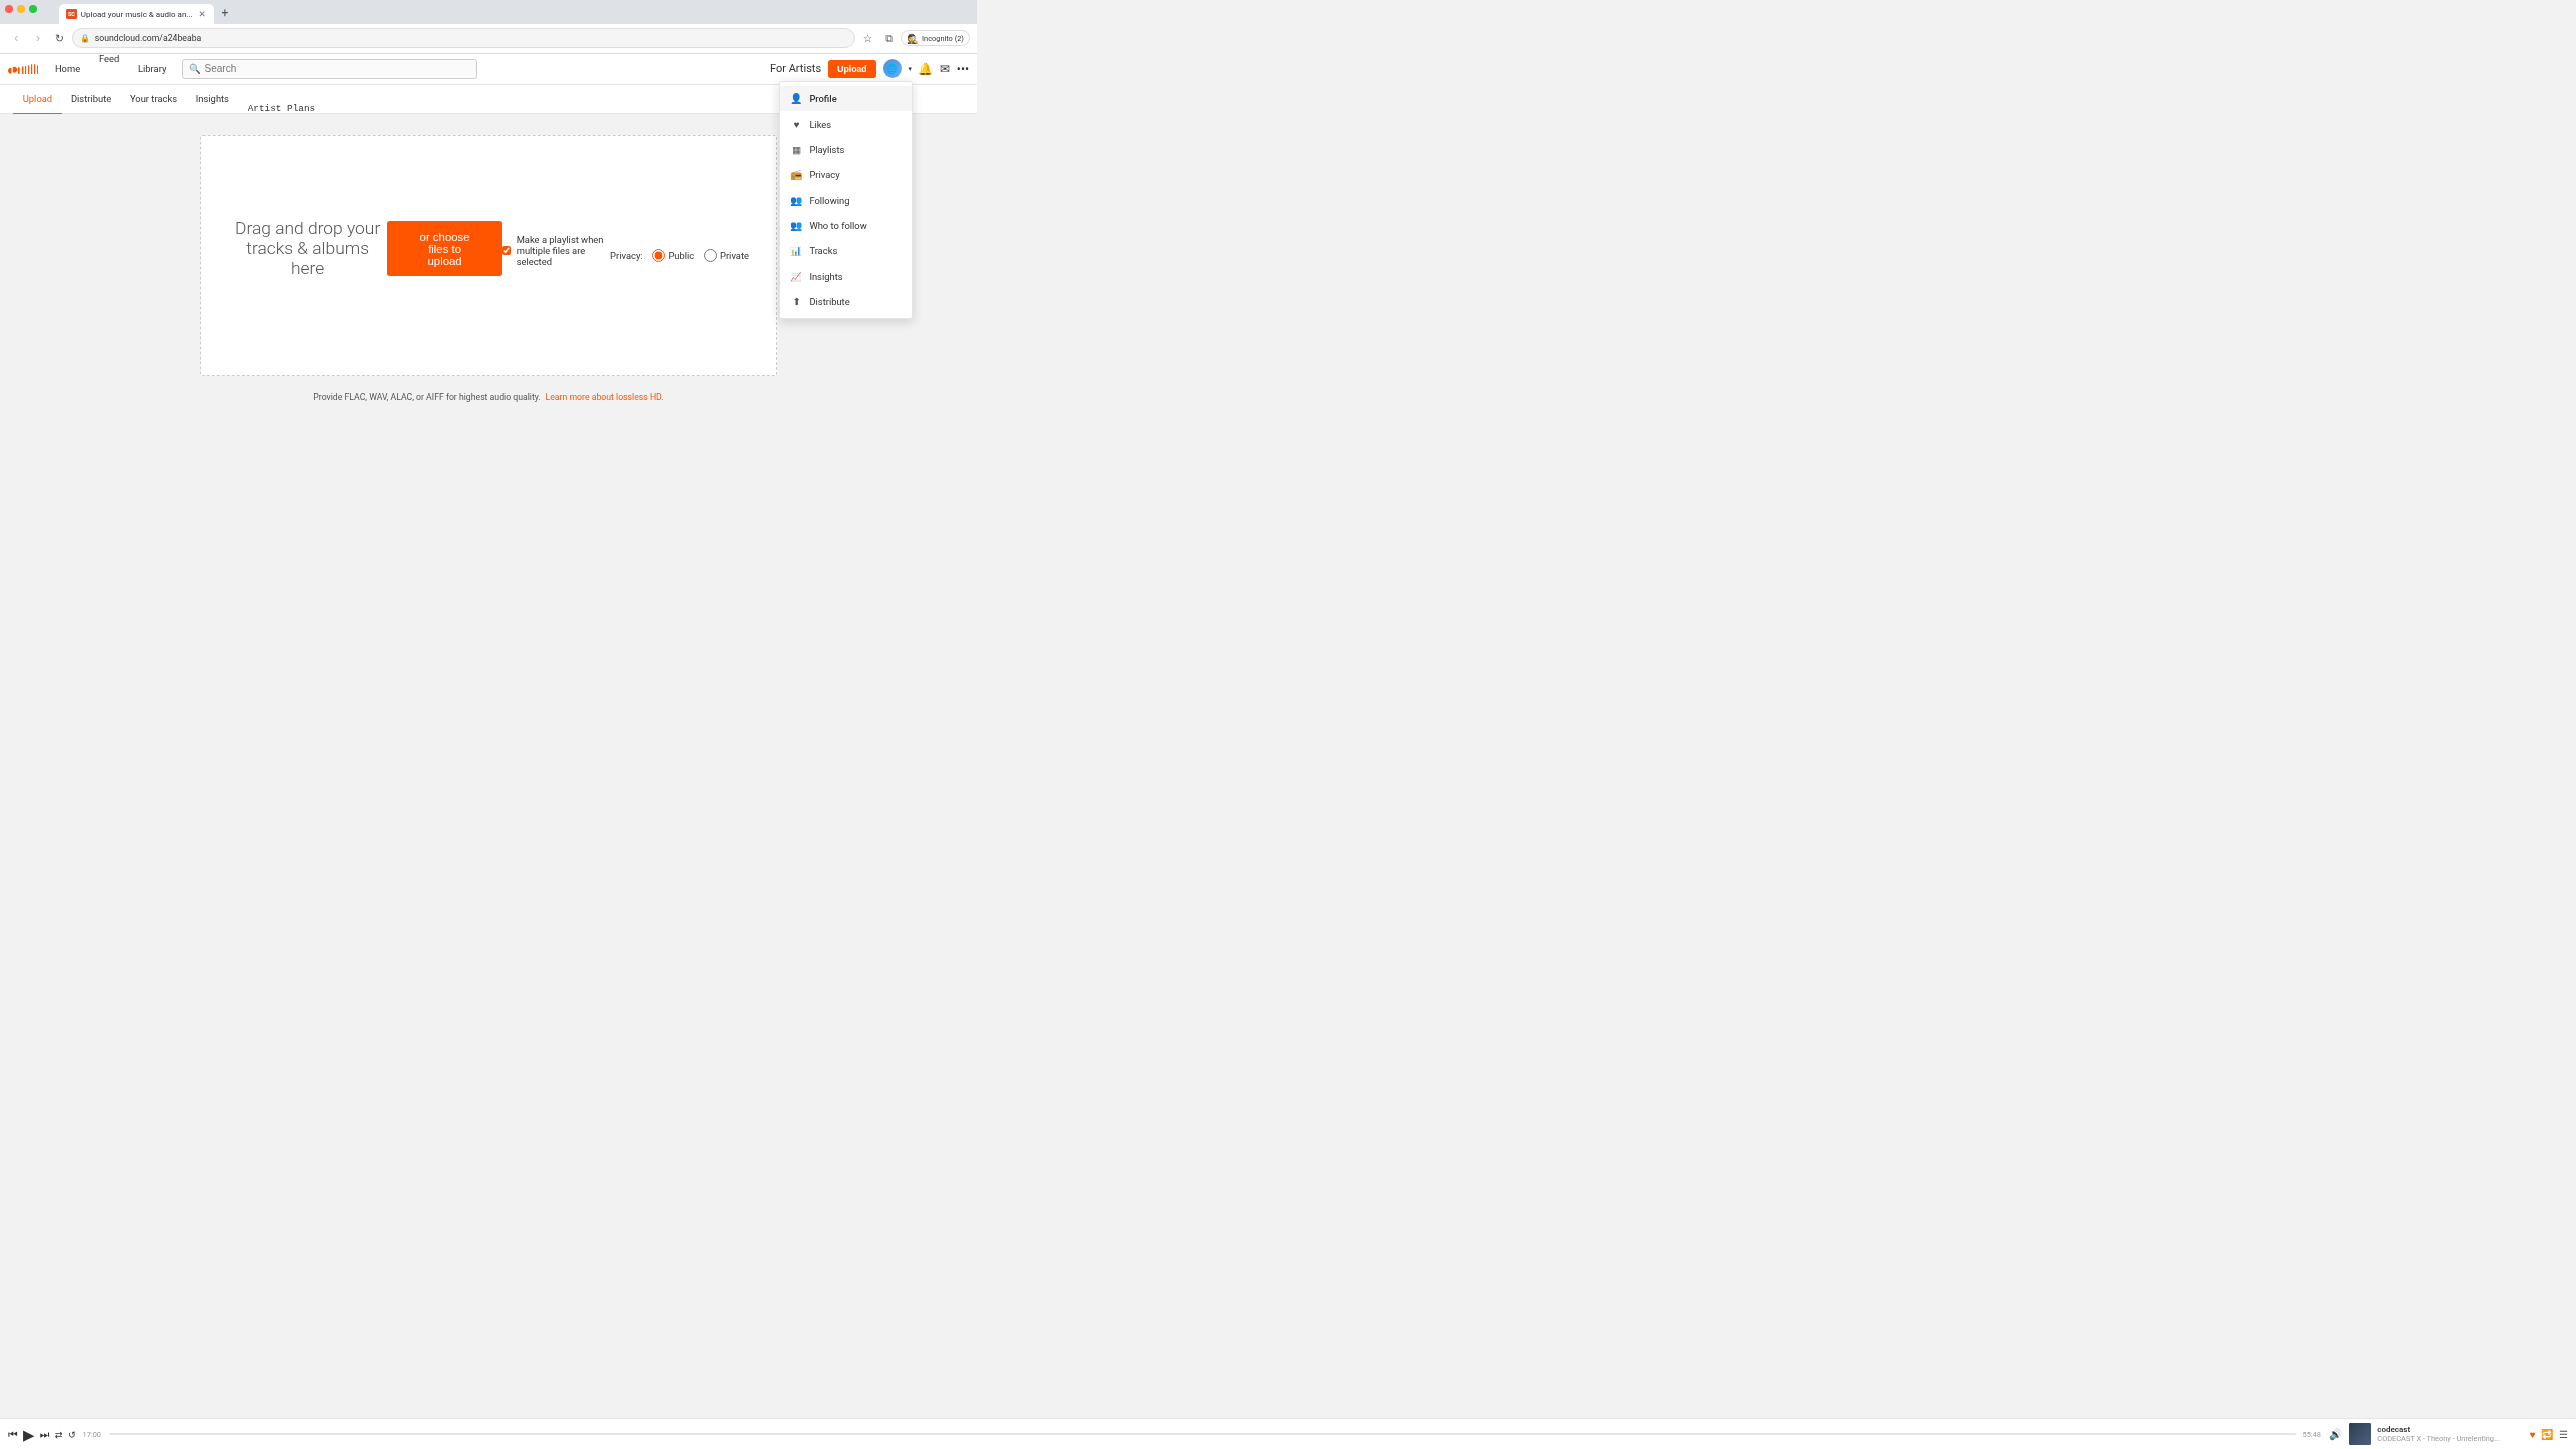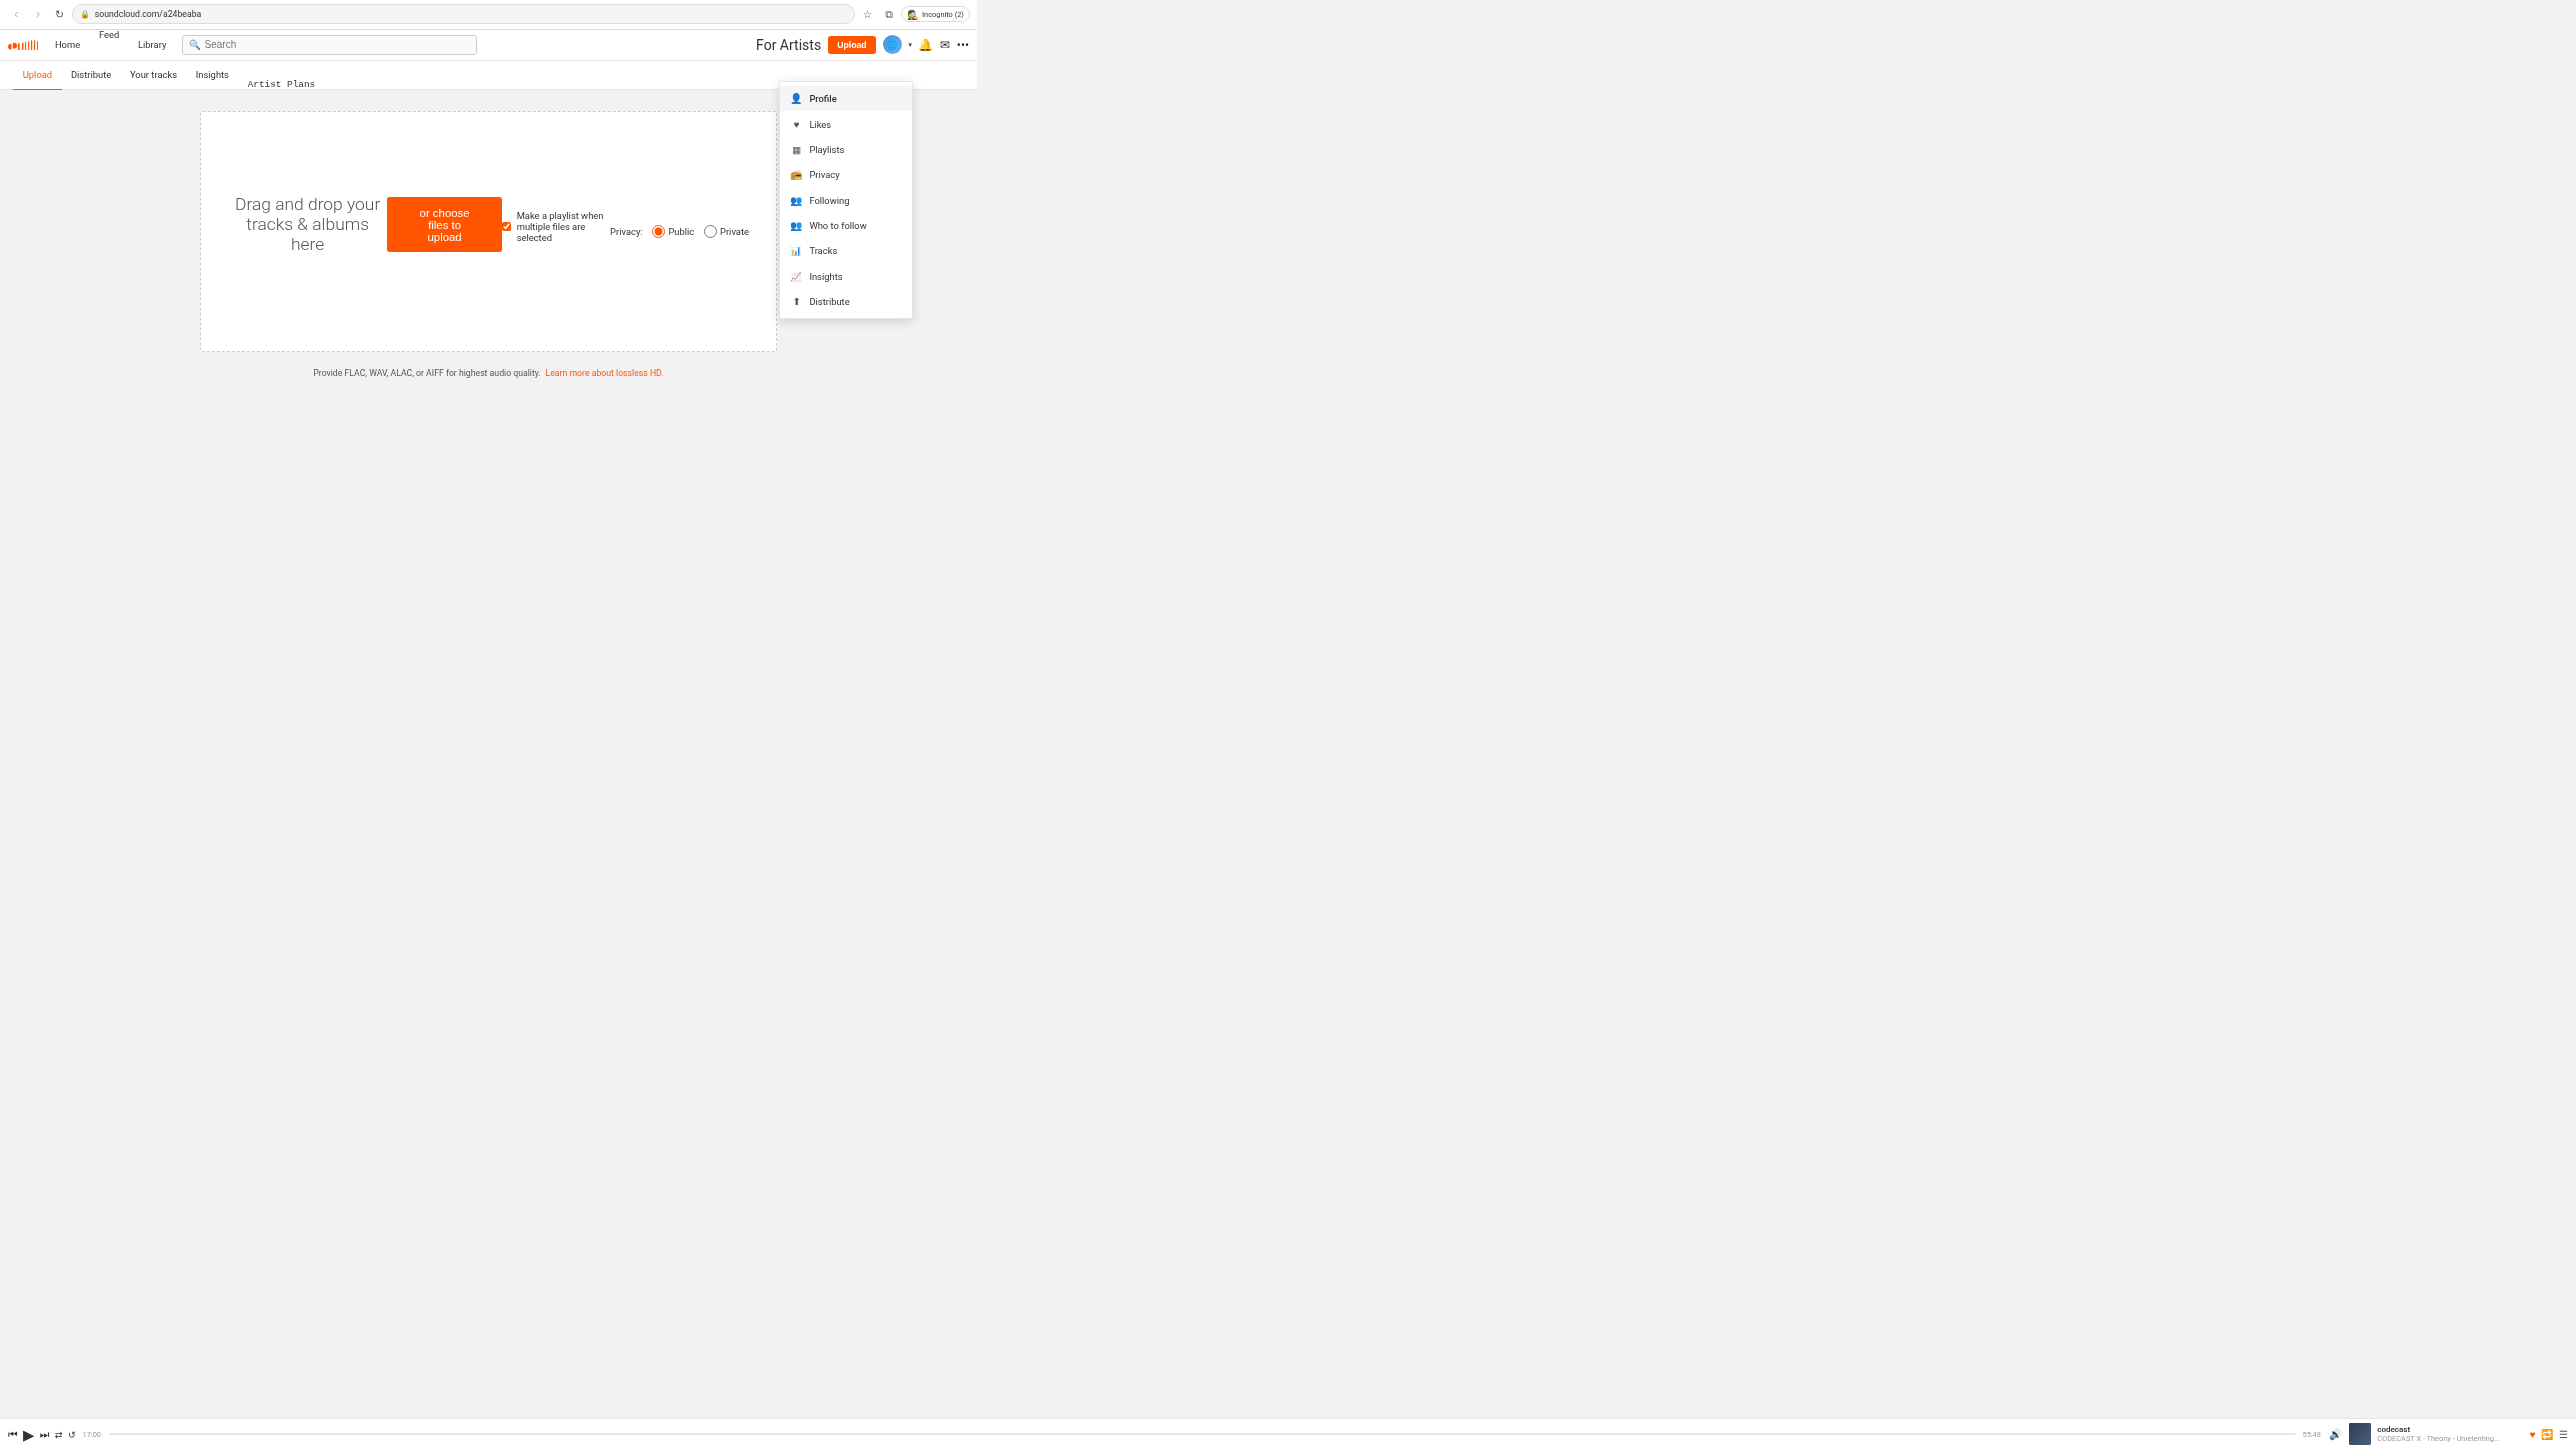--- a/index.html
+++ b/index.html
@@ -5,20 +5,36 @@
     * { margin: 0; padding: 0; box-sizing: border-box; }
     body { font-family: -apple-system, BlinkMacSystemFont, 'Segoe UI', Roboto, sans-serif; background: #f2f2f2; overflow: hidden; width: 977px; height: 547px; position: relative; }
     .nav-btn { width: 19px; height: 19px; border-radius: 50%; border: none; background: transparent; cursor: pointer; display: flex; align-items: center; justify-content: center; color: #555; font-size: 10.7px; }
     .nav-btn.disabled { color: #bbb; cursor: default; }
   </style>
 </head>
 <body>
 
 <div>
 
+  <div style="background:#dee1e6; height:24px; display:flex; align-items:flex-end; padding:0 47px 0 5.4px; gap:1.3px;">
+
+    <div style="position:absolute; left:5.4px; top:5.4px; display:flex; gap:4px; align-items:center;">
+      <div style="width:8px;height:8px;border-radius:50%;background:#ff5f57;cursor:pointer;"></div>
+      <div style="width:8px;height:8px;border-radius:50%;background:#febc2e;cursor:pointer;"></div>
+      <div style="width:8px;height:8px;border-radius:50%;background:#28c840;cursor:pointer;"></div>
+    </div>
+    <div style="background:#fff;border-radius:5.4px 5.4px 0 0;height:20px;display:flex;align-items:center;padding:0 6.7px;gap:4px;min-width:134px;max-width:161px;margin-left:54px;">
+      <div style="width:10.7px;height:10.7px;border-radius:1.3px;background:#e05225;display:flex;align-items:center;justify-content:center;">
+        <span style="color:#fff;font-size:5.4px;font-weight:bold;">SC</span>
+      </div>
+      <span style="font-size:8px;color:#333;flex:1;overflow:hidden;white-space:nowrap;text-overflow:ellipsis;">Upload your music &amp; audio an...</span>
+      <span style="font-size:8.7px;color:#777;cursor:pointer;width:10.7px;height:10.7px;display:flex;align-items:center;justify-content:center;border-radius:50%;">✕</span>
+    </div>
+    <div style="width:19px;height:19px;display:flex;align-items:center;justify-content:center;font-size:12px;color:#555;cursor:pointer;margin-bottom:1.3px;">+</div>
+  </div>
 
   <div style="background:#fff;height:29.5px;display:flex;align-items:center;padding:0 6.7px;gap:2.7px;border-bottom:0.7px solid #ddd;">
     <button class="nav-btn disabled" style="width:19px;height:19px;border-radius:50%;border:none;background:transparent;cursor:pointer;display:flex;align-items:center;justify-content:center;color:#bbb;font-size:12px;">‹</button>
     <button class="nav-btn disabled" style="width:19px;height:19px;border-radius:50%;border:none;background:transparent;cursor:pointer;display:flex;align-items:center;justify-content:center;color:#bbb;font-size:12px;">›</button>
     <button class="nav-btn" style="width:19px;height:19px;border-radius:50%;border:none;background:transparent;cursor:pointer;display:flex;align-items:center;justify-content:center;color:#555;font-size:10.7px;">↻</button>
     <div style="flex:1;height:20px;border:0.7px solid #ddd;border-radius:10px;padding:0 8px;font-size:8.7px;color:#333;background:#f5f5f5;display:flex;align-items:center;gap:4px;">
       <span style="color:#555;font-size:8px;">🔒</span>
       <span style="font-size:8.7px;color:#333;">soundcloud.com/a24beaba</span>
     </div>
     <button style="width:19px;height:19px;border-radius:50%;border:none;background:transparent;cursor:pointer;display:flex;align-items:center;justify-content:center;color:#555;font-size:10.7px;">☆</button>
@@ -45,21 +61,21 @@
       <span>Feed</span>
     </div>
     <div style="padding:0 9.4px;height:31px;display:flex;align-items:center;font-size:9.4px;color:#333;cursor:pointer;">
       <span>Library</span>
     </div>
     <div style="flex:1;max-width:295px;margin:0 6.7px;height:20px;border:0.7px solid #ccc;border-radius:2.7px;display:flex;align-items:center;padding:0 5.4px;gap:4px;background:#fafafa;">
       <span style="color:#999;font-size:9.4px;">🔍</span>
       <input type="text" style="border: none; background: transparent; font-size: 10px; outline: none; flex: 1 1 0%; color: rgb(51, 51, 51);" placeholder="Search">
     </div>
     <div style="display:flex;align-items:center;gap:6.7px;margin-left:auto;">
-      <span style="font-size:14px;color:#333;cursor:pointer;white-space:nowrap;">For Artists</span>
+      <span style="font-size:11px;color:#333;cursor:pointer;white-space:nowrap;">For Artists</span>
       <button style="background:#f50;color:#fff;border:none;border-radius:2.7px;padding:4px 9.4px;font-size:8.7px;cursor:pointer;font-weight:600;">
         <span>Upload</span>
       </button>
       <div style="width:19px;height:19px;border-radius:50%;background:linear-gradient(135deg,#4a90d9,#6ab0f5);cursor:pointer;display:flex;align-items:center;justify-content:center;overflow:hidden;">
         <span style="font-size:9.4px;">🌐</span>
       </div>
       <span style="font-size:6.7px;color:#333;cursor:pointer;">▾</span>
       <span style="font-size:12px;color:#333;cursor:pointer;">🔔</span>
       <span style="font-size:12px;color:#333;cursor:pointer;">✉</span>
       <span style="font-size:12px;color:#333;cursor:pointer;">•••</span>

